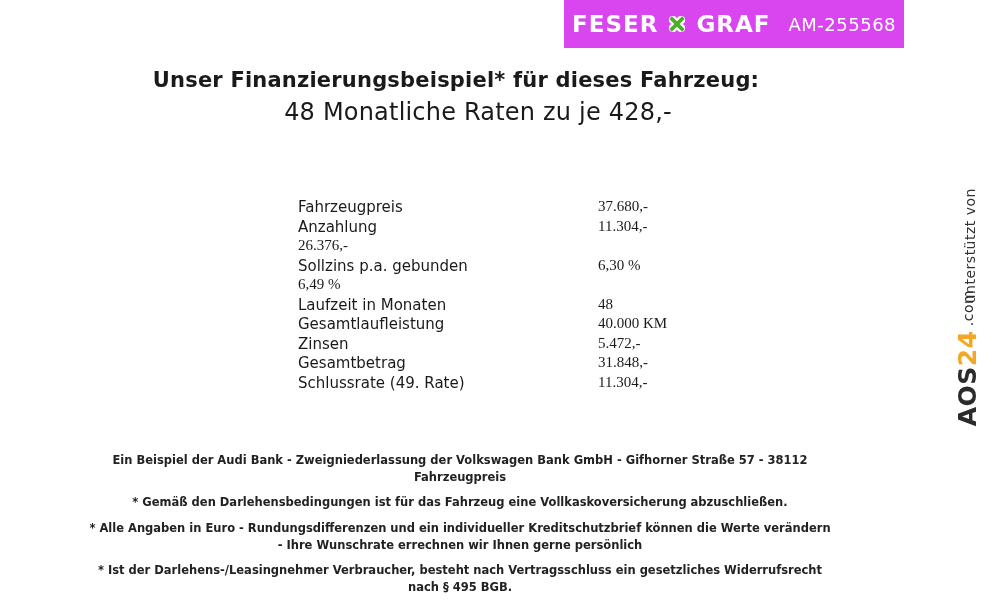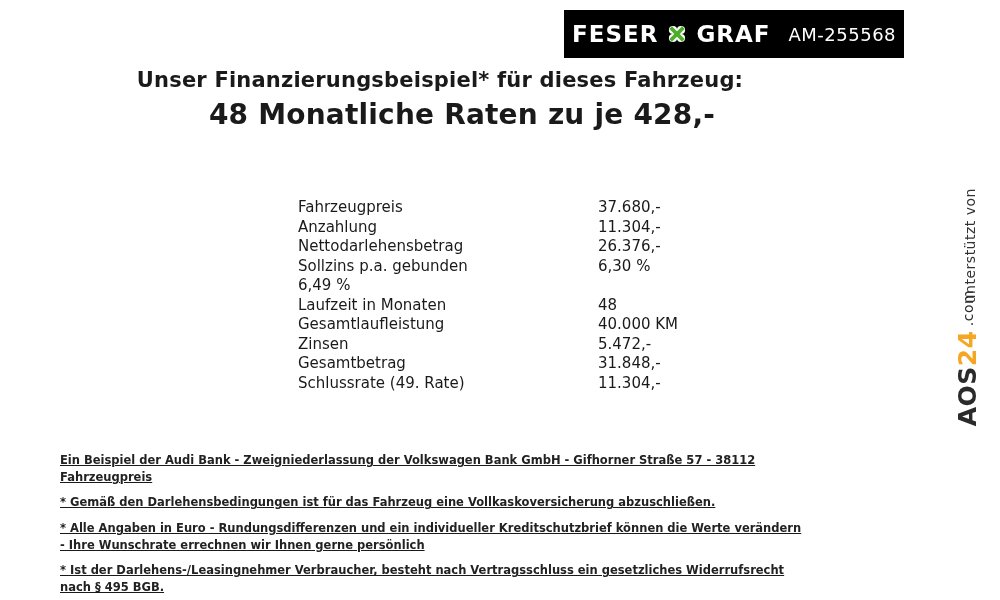--- a/index.html
+++ b/index.html
@@ -19,25 +19,25 @@
   .page {
     position: relative;
     width: 1000px;
     height: 600px;
     box-sizing: border-box;
   }
 
   
   .brand-bar {
     position: absolute;
-    top: 10px;
+    top: 0;
     left: 564px;
     width: 340px;
     height: 48px;
-    background: #000000;
+    background: #d946ef;
     display: flex;
     align-items: center;
     justify-content: center;
     gap: 8px;
   }
   .brand-feser, .brand-graf {
     color: #ffffff;
     font-size: 23px;
     font-weight: bold;
     letter-spacing: 1px;
@@ -57,30 +57,31 @@
     font-family: "DejaVu Sans", sans-serif;
   }
 
   
   .headline-wrap {
     position: absolute;
     top: 68px;
     left: 0;
     width: 880px;
     text-align: center;
+    padding-left: 16px;
   }
   .headline-1 {
     font-size: 21px;
     font-weight: bold;
     color: #1a1a1a;
     letter-spacing: 0.2px;
   }
   .headline-2 {
-    font-size: 28px;
-    font-weight: bold;
+    font-size: 24px;
+    font-weight: normal;
     color: #1a1a1a;
     margin-top: 6px;
     letter-spacing: 0.2px;
     margin-left: 44px;
   }
 
   
   .table-wrap {
     position: absolute;
     top: 198px;
@@ -94,30 +95,30 @@
     margin-left: 22px;
   }
   .fin-label {
     width: 300px;
     font-size: 15px;
     color: #1a1a1a;
   }
   .fin-value {
     font-size: 15px;
     color: #1a1a1a;
+    font-family: Liberation Serif, serif;
   }
 
   
   .footnotes {
     position: absolute;
     top: 452px;
     left: 60px;
     width: 800px;
-    text-align: left;
-    text-decoration: underline;
+    text-align: center;
   }
   .fn-line {
     font-size: 11.5px;
     font-weight: bold;
     color: #222;
     line-height: 1.45;
   }
   .fn-block {
     margin-top: 9px;
   }
@@ -201,21 +202,20 @@
   <div class="table-wrap">
     <div class="fin-row">
       <div class="fin-label">Fahrzeugpreis</div>
       <div class="fin-value">37.680,-</div>
     </div>
     <div class="fin-row">
       <div class="fin-label">Anzahlung</div>
       <div class="fin-value">11.304,-</div>
     </div>
     <div class="fin-row">
-      <div class="fin-label">Nettodarlehensbetrag</div>
       <div class="fin-value">26.376,-</div>
     </div>
     <div class="fin-row">
       <div class="fin-label">Sollzins p.a. gebunden</div>
       <div class="fin-value">6,30 %</div>
     </div>
     <div class="fin-row">
       <div class="fin-value">6,49 %</div>
     </div>
     <div class="fin-row">

